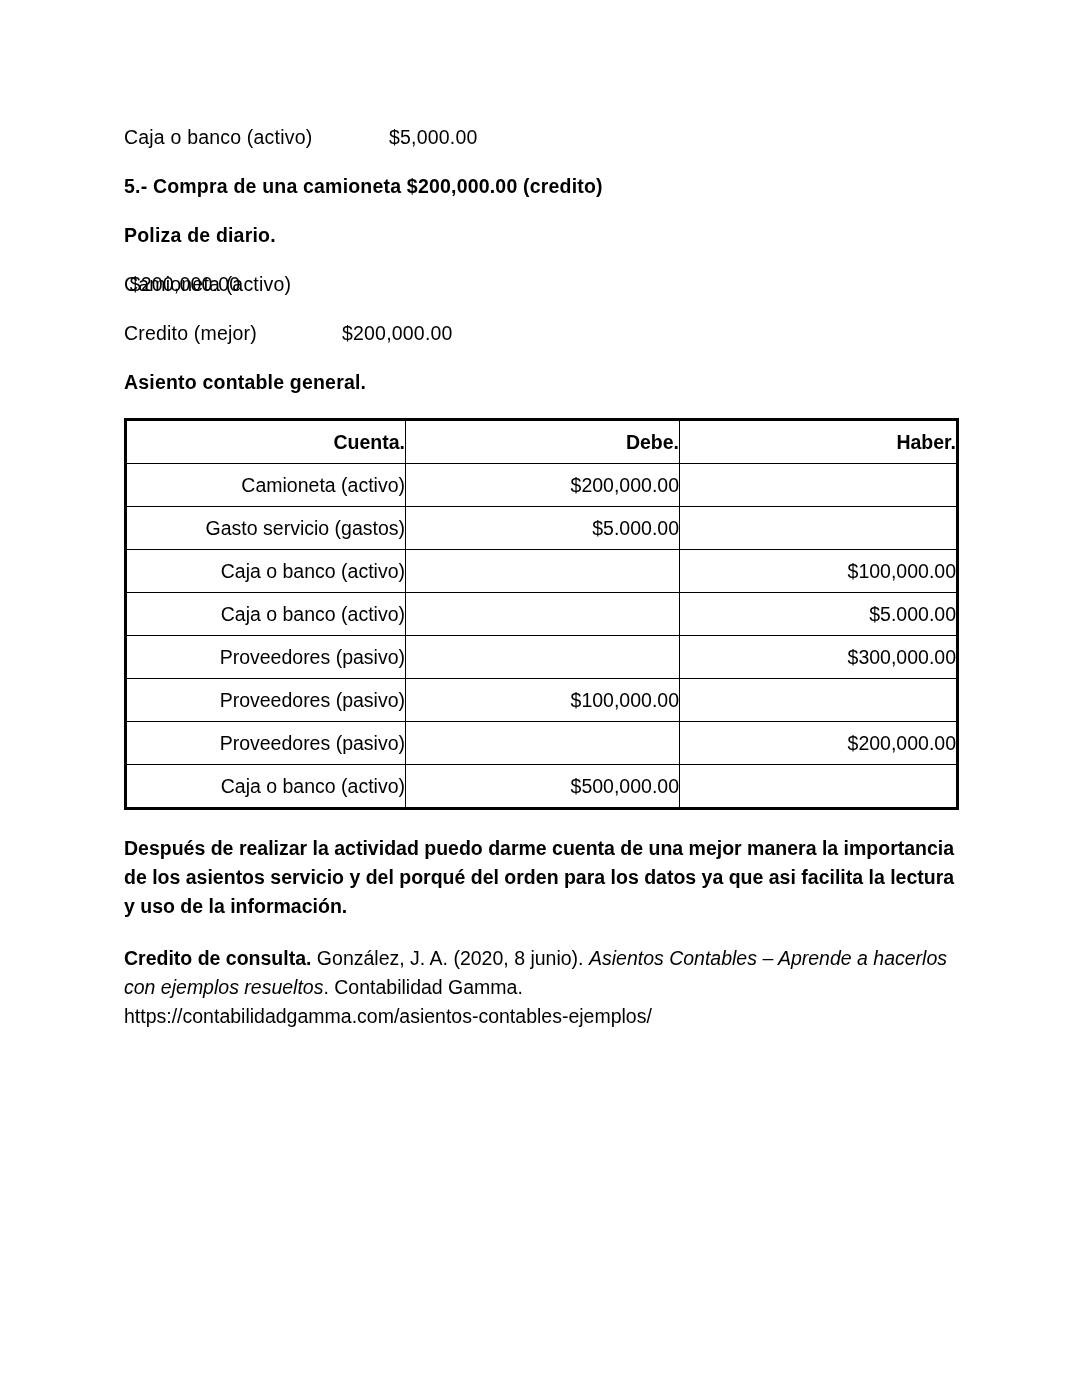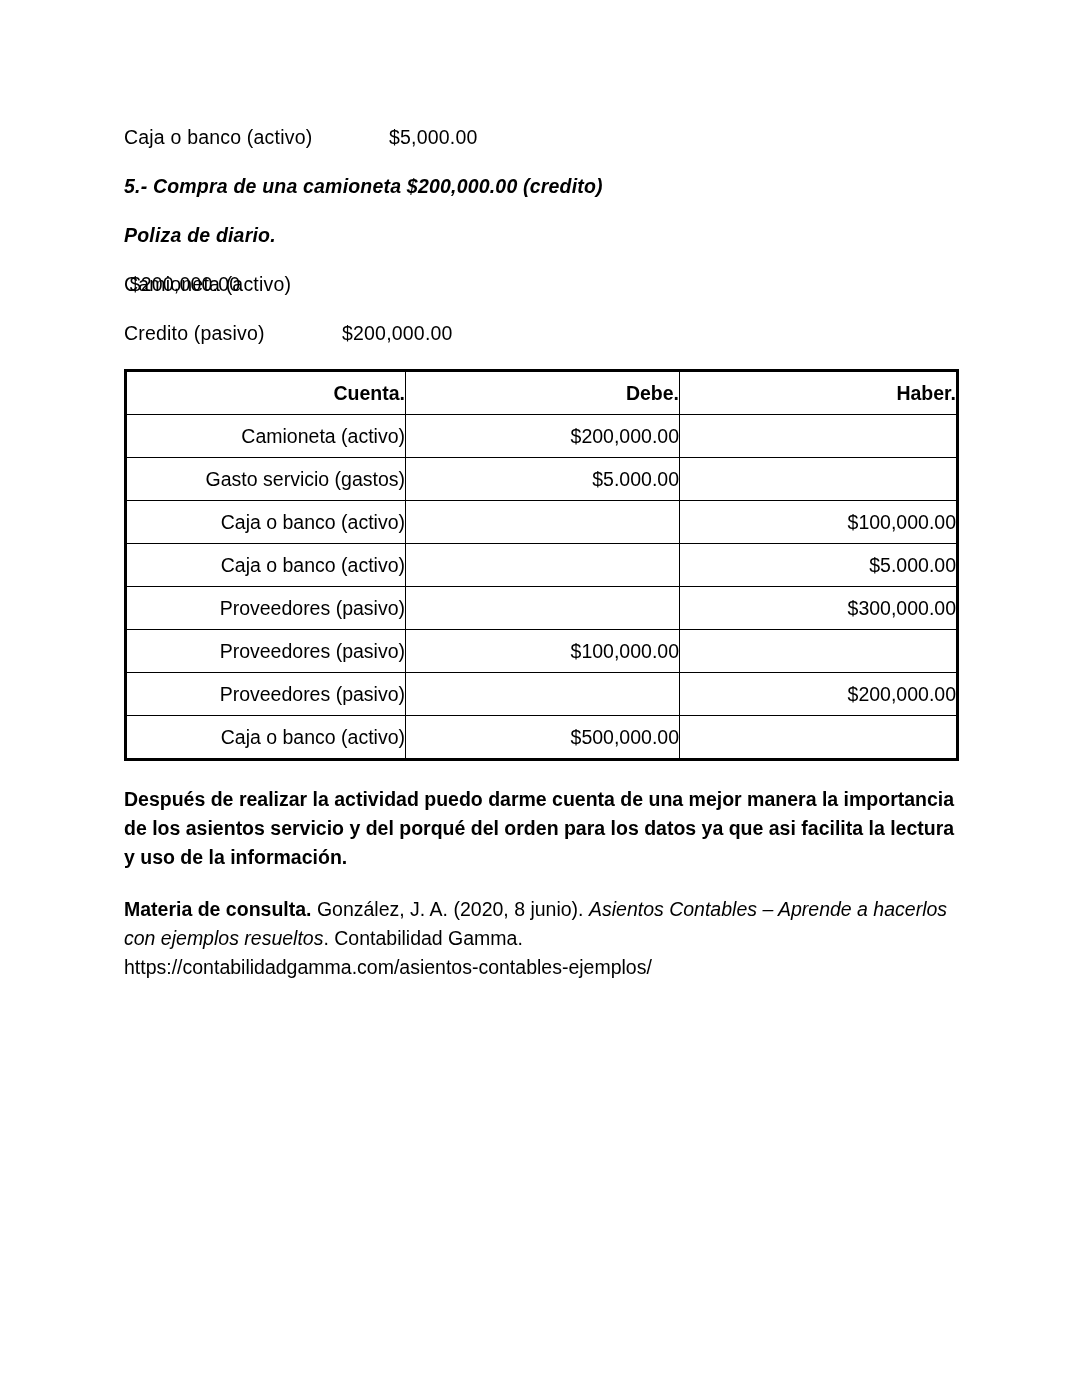--- a/index.html
+++ b/index.html
@@ -33,21 +33,20 @@
   
   .line {
     font-size: 19.5px;
     line-height: 26px;
     letter-spacing: 0.01em;
     white-space: pre;
     margin: 0 0 23px 0;
   }
   .line.bold {
     font-weight: bold;
-    font-style: italic;
   }
 
   .entry {
     display: flex;
     white-space: pre;
   }
   .entry .acct { width: 0; }
   .entry .amt { }
   .entry.i1 .acct { min-width: 265px; }
   .entry.i2 .acct { min-width: 218px; }
@@ -110,23 +109,24 @@
 
     <div class="line bold">5.- Compra de una camioneta $200,000.00 (credito)</div>
 
     <div class="line bold">Poliza de diario.</div>
 
     <div class="line entry inline">
       <span class="acct">Camioneta (activo)</span><span> </span><span class="amt">$200,000.00</span>
     </div>
 
     <div class="line entry i2">
-      <span class="acct">Credito (pasivo)</span><span class="amt">$200,000.00</span>
+      <span class="acct">Credito (mejor)</span><span class="amt">$200,000.00</span>
     </div>
 
+    <div class="line bold">Asiento contable general.</div>
 
     <table class="ledger">
       <colgroup>
         <col class="c-account">
         <col class="c-debit">
         <col class="c-credit">
       </colgroup>
       <thead>
         <tr>
           <th>Cuenta.</th>
@@ -174,18 +174,18 @@
           <td>Caja o banco (activo)</td>
           <td>$500,000.00</td>
           <td></td>
         </tr>
       </tbody>
     </table>
 
     <div class="para bold">Después de realizar la actividad puedo darme cuenta de una mejor manera la importancia de los asientos servicio y del porqué del orden para los datos ya que asi facilita la lectura y uso de la información.</div>
 
     <div class="refs">
-      <span class="b">Materia de consulta.</span><span> González, J. A. (2020, 8 junio). </span><span class="i">Asientos Contables – Aprende a hacerlos con ejemplos resueltos</span><span>. Contabilidad Gamma.</span>
+      <span class="b">Credito de consulta.</span><span> González, J. A. (2020, 8 junio). </span><span class="i">Asientos Contables – Aprende a hacerlos con ejemplos resueltos</span><span>. Contabilidad Gamma.</span>
       <span class="url">https://contabilidadgamma.com/asientos-contables-ejemplos/</span>
     </div>
 
   </div>
 </div>
 
 </body></html>

